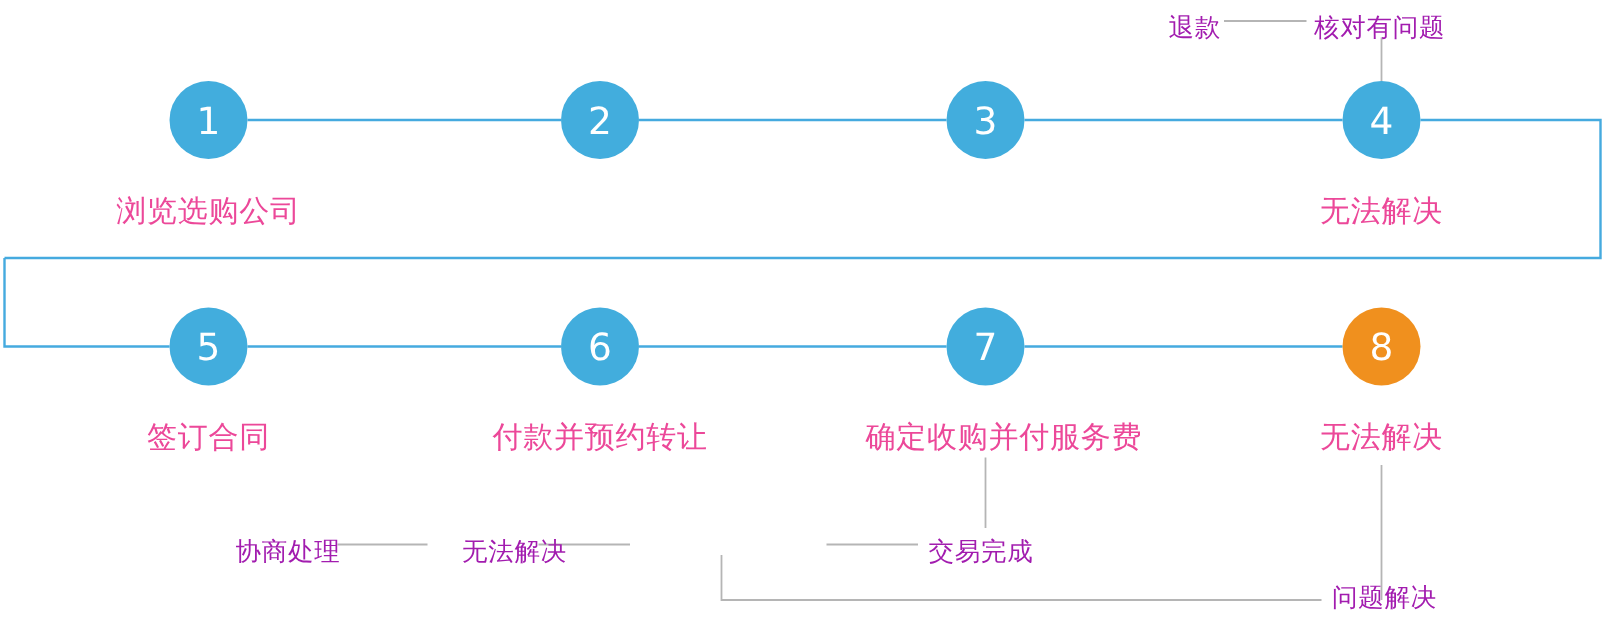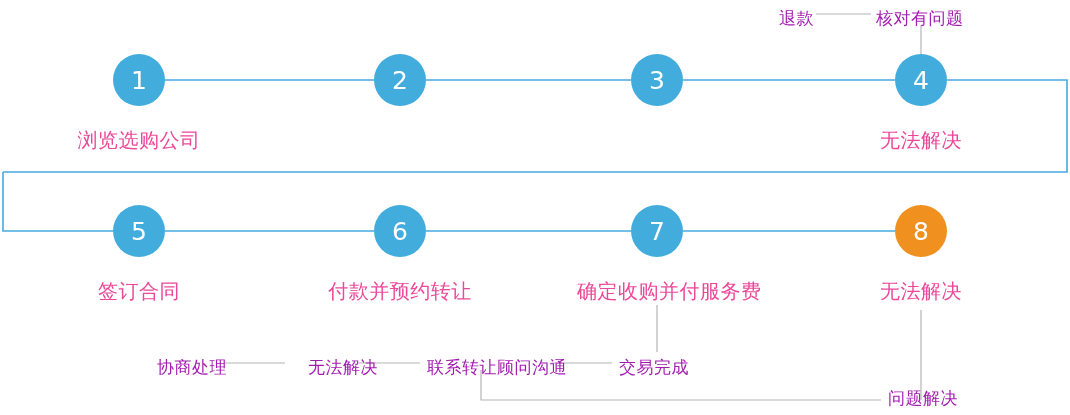--- a/index.html
+++ b/index.html
@@ -128,17 +128,16 @@
 
   <div class="step" style="left:921px; top:205px;">
     <div class="step-circle orange">8</div>
     <div class="step-label">无法解决</div>
   </div>
 
   <div class="annot" style="left:779px; top:7px;">退款</div>
   <div class="annot" style="left:876px; top:7px;">核对有问题</div>
   <div class="annot" style="left:157px; top:356px;">协商处理</div>
   <div class="annot" style="left:308px; top:356px;">无法解决</div>
-  <div class="annot" style="left:427px; top:356px;">联系转让顾问沟通</div>
   <div class="annot" style="left:619px; top:356px;">交易完成</div>
   <div class="annot" style="left:888px; top:387px;">问题解决</div>
 
 </div>
 
 </body></html>

